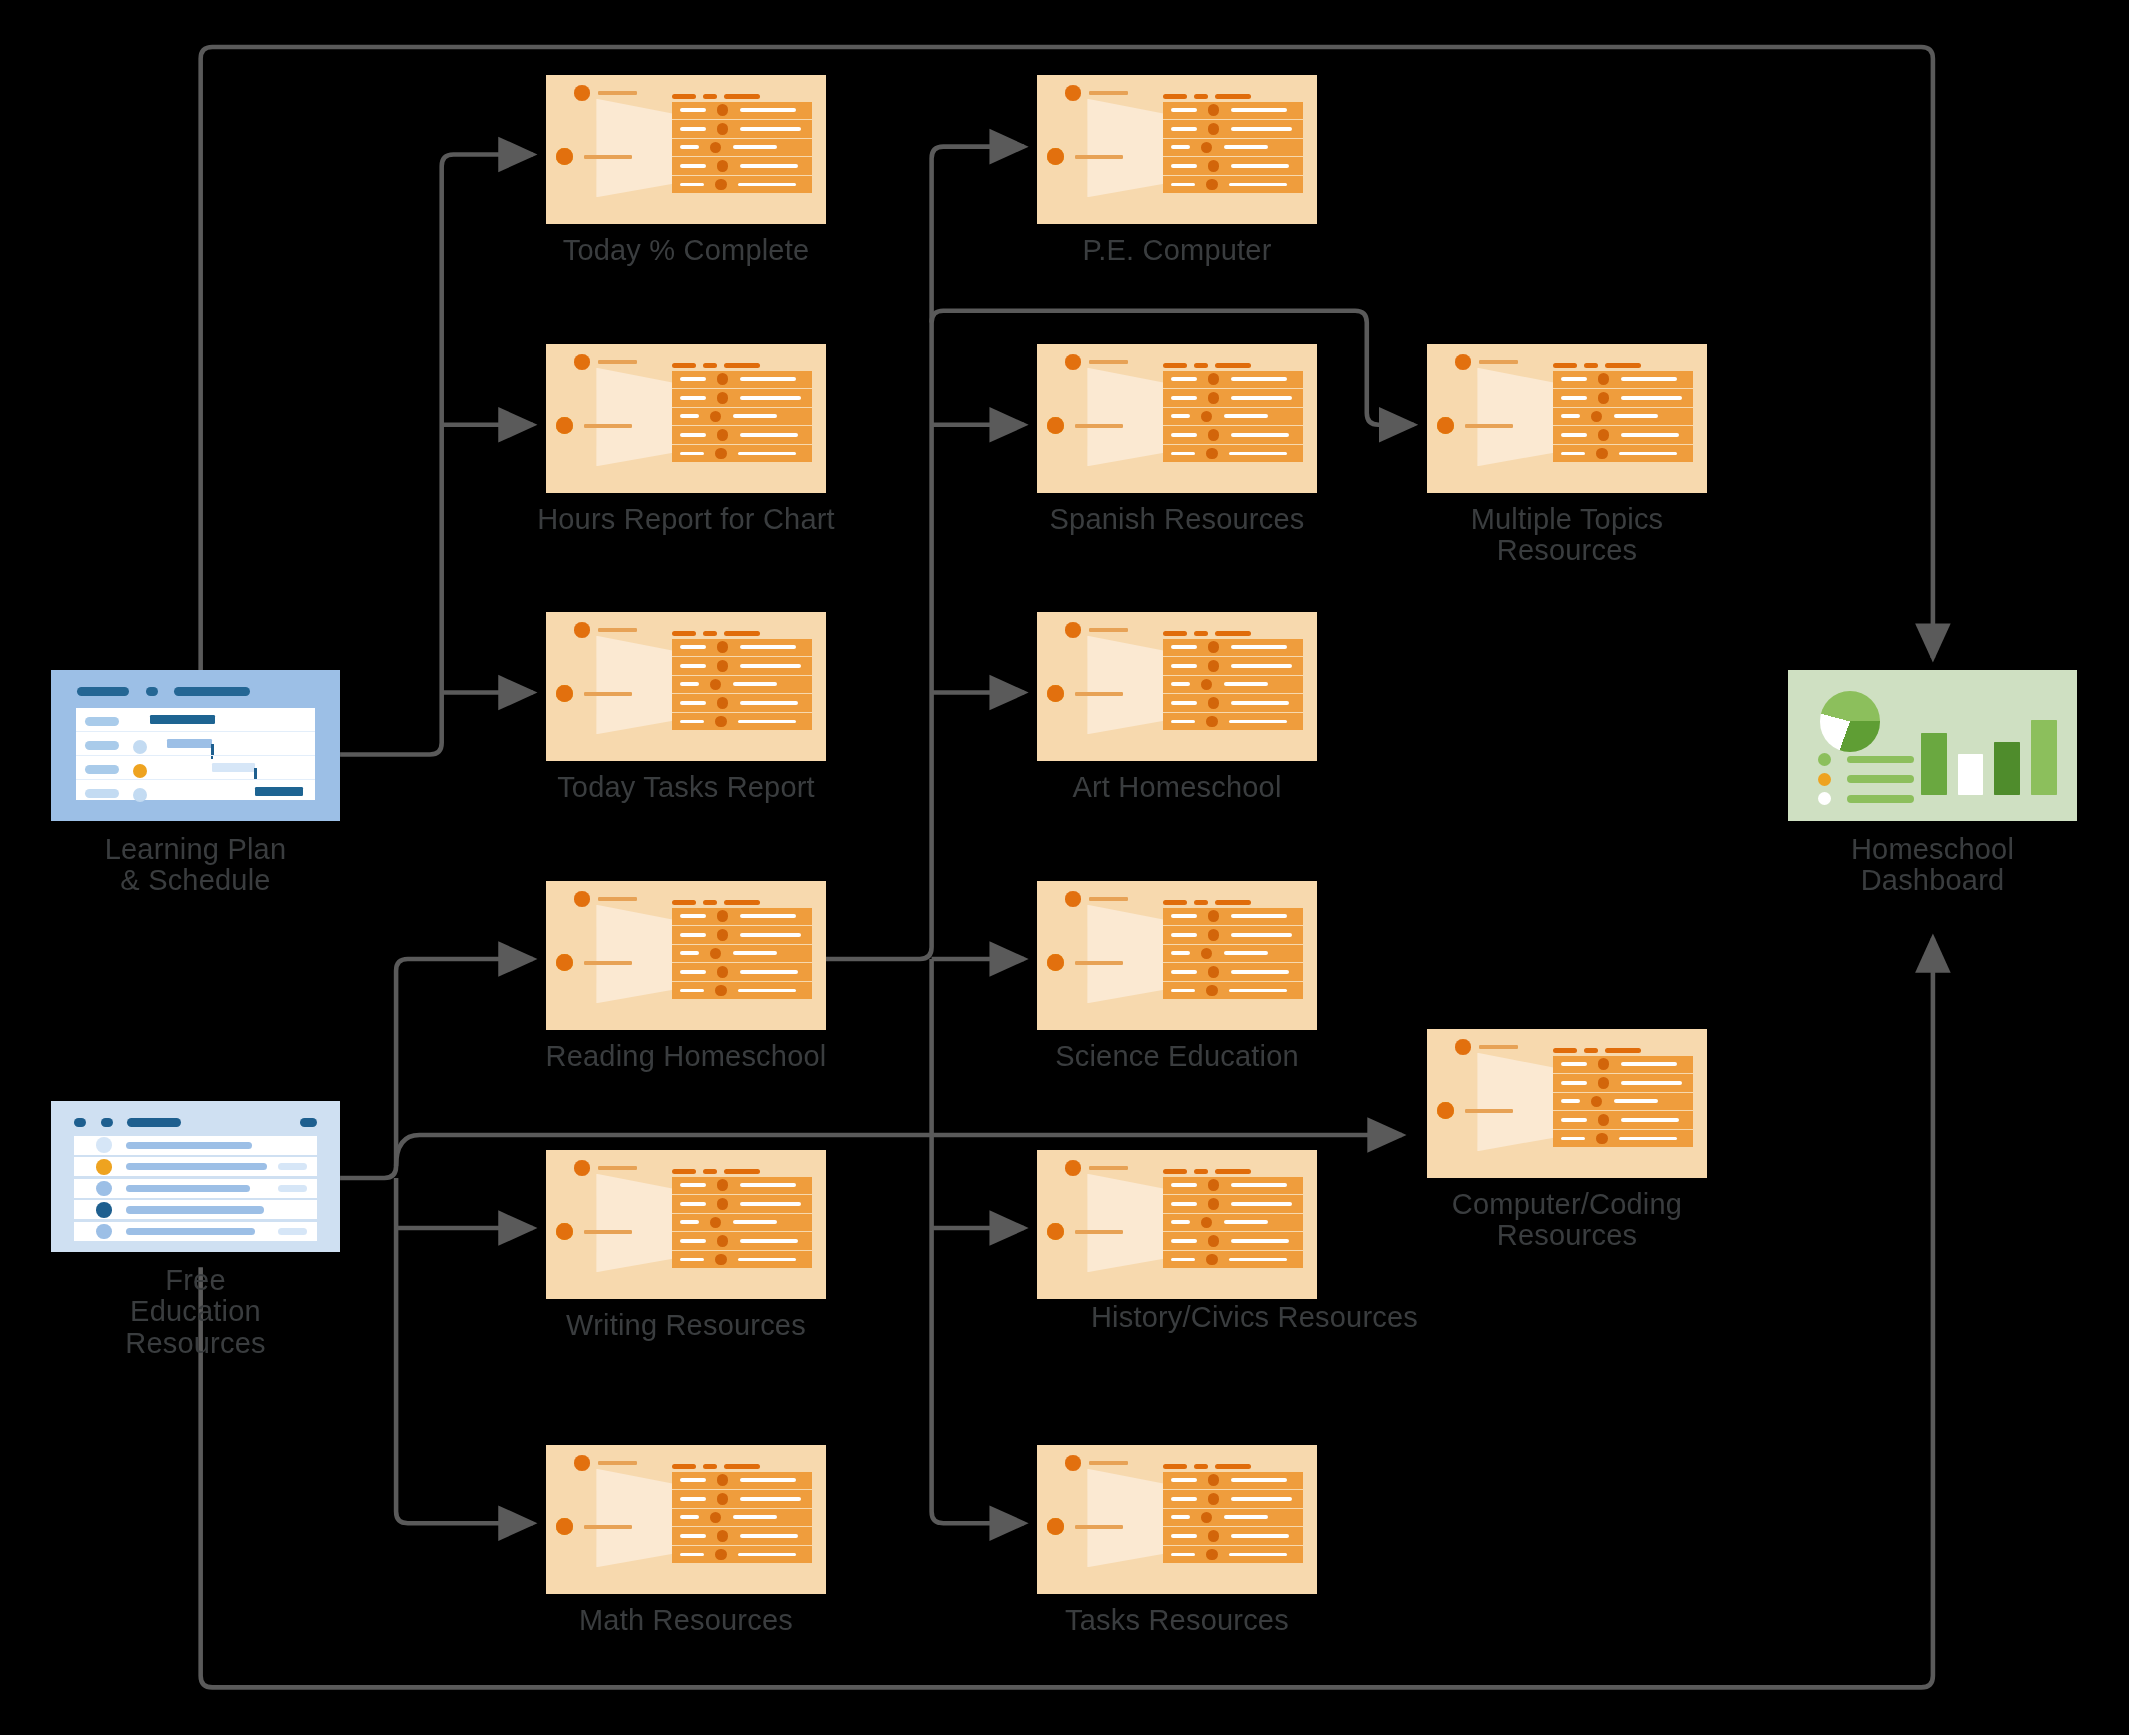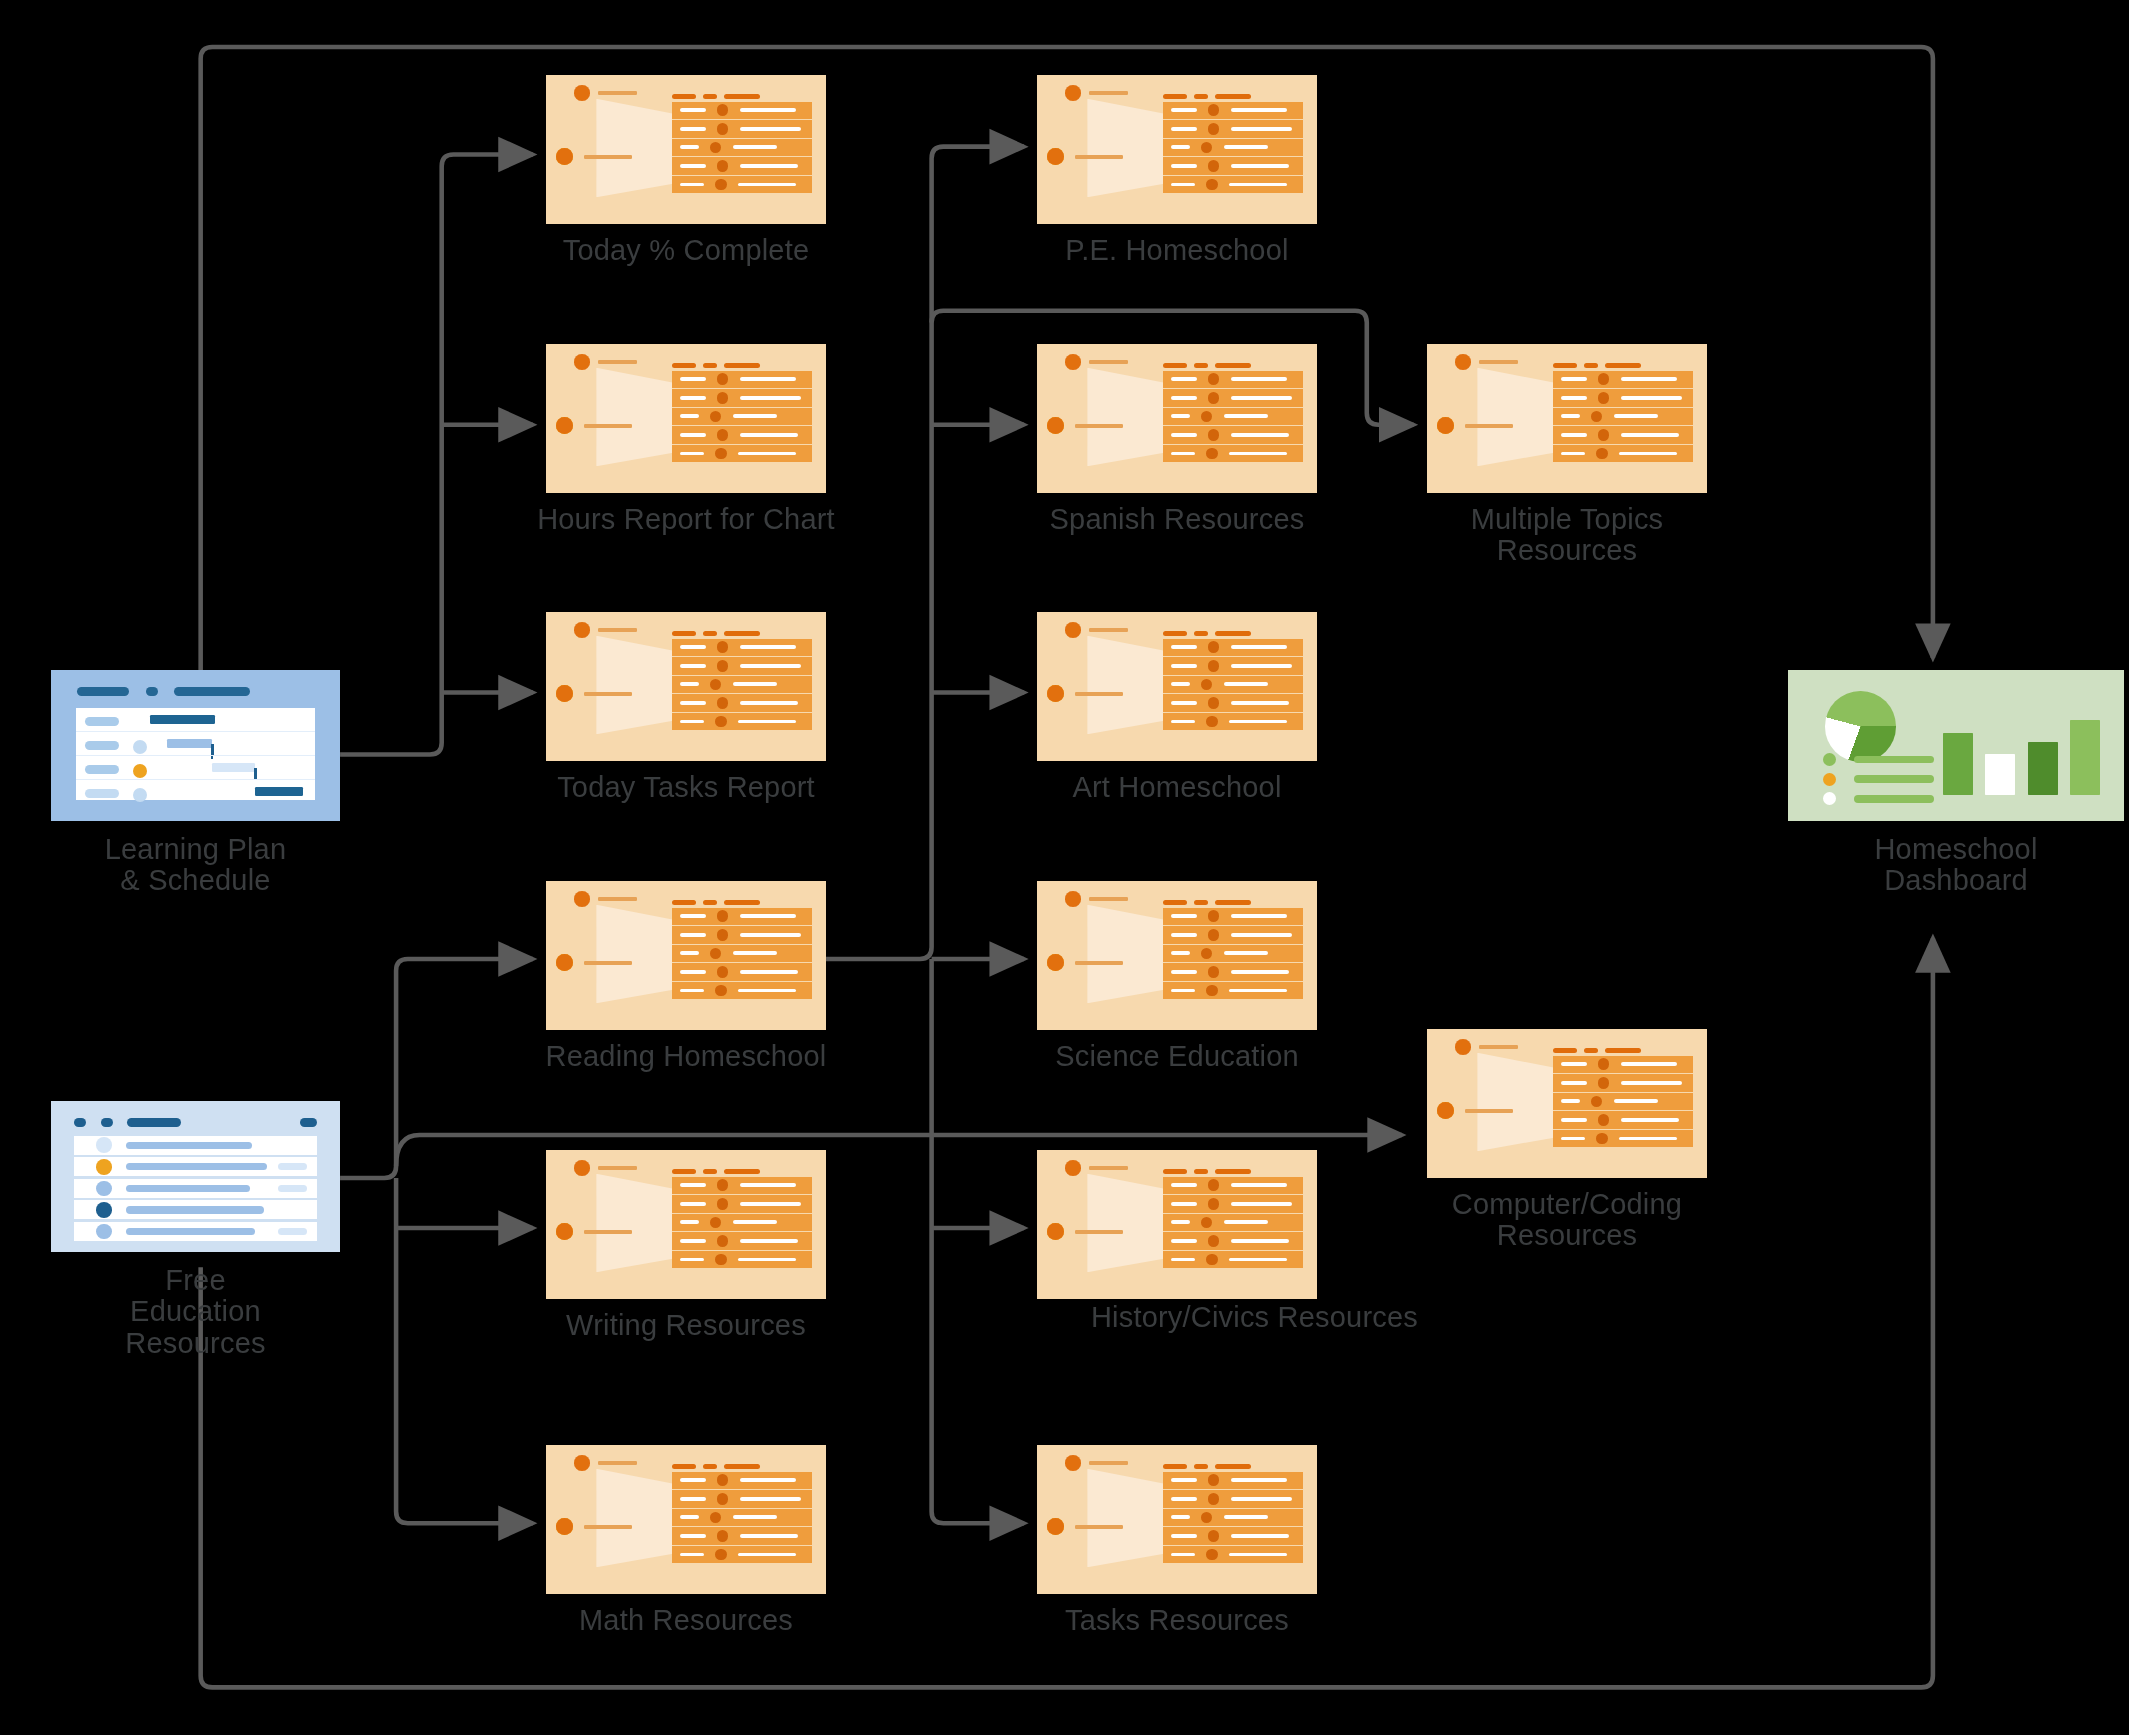--- a/index.html
+++ b/index.html
@@ -178,21 +178,21 @@
             <span class="b" style="width:53%;"></span>
             <span class="t"></span>
           </div>
       </div>
     </div>
     <div class="label" style="top:164px;">Free
 Education
 Resources</div>
   </div>
 
-  <div class="node" style="left:1788px;top:670px;width:336px;">
+  <div class="node" style="left:1788px;top:670px;width:289px;">
     <div class="card dash" style="height:151px;">
       <div class="pie"></div>
       <div class="li" style="top:55%;">
           <span class="d" style="background:#8cbf5c;"></span>
           <span class="b"></span>
         </div>
       <div class="li" style="top:68%;">
           <span class="d" style="background:#eea320;"></span>
           <span class="b"></span>
         </div>
@@ -670,21 +670,21 @@
             <span class="rd"></span>
             <span class="w2" style="width:42%"></span>
           </div>
           <div class="rrow">
             <span class="w1" style="width:17%"></span>
             <span class="rd"></span>
             <span class="w2" style="width:41%"></span>
           </div>
         </div>
       </div>
-    <div class="label" style="top:160px;">P.E. Homeschool</div>
+    <div class="label" style="top:160px;">P.E. Computer</div>
   </div>
 
   <div class="node" style="left:1037px;top:344px;width:280px;">
     <div class="card rep" style="height:149px;">
         <div class="fan" style="left: 18%; top: 16%; width: 40%; height: 66%; background: rgb(251, 233, 210); clip-path: polygon(0% 0%, 100% 22%, 100% 80%, 0% 100%);"></div>
         <div class="lcol">
           <div class="lrow" style="top: 0%;">
             <span class="dot" style="background:#e2700e"></span>
             <span class="bar"></span>
           </div>

